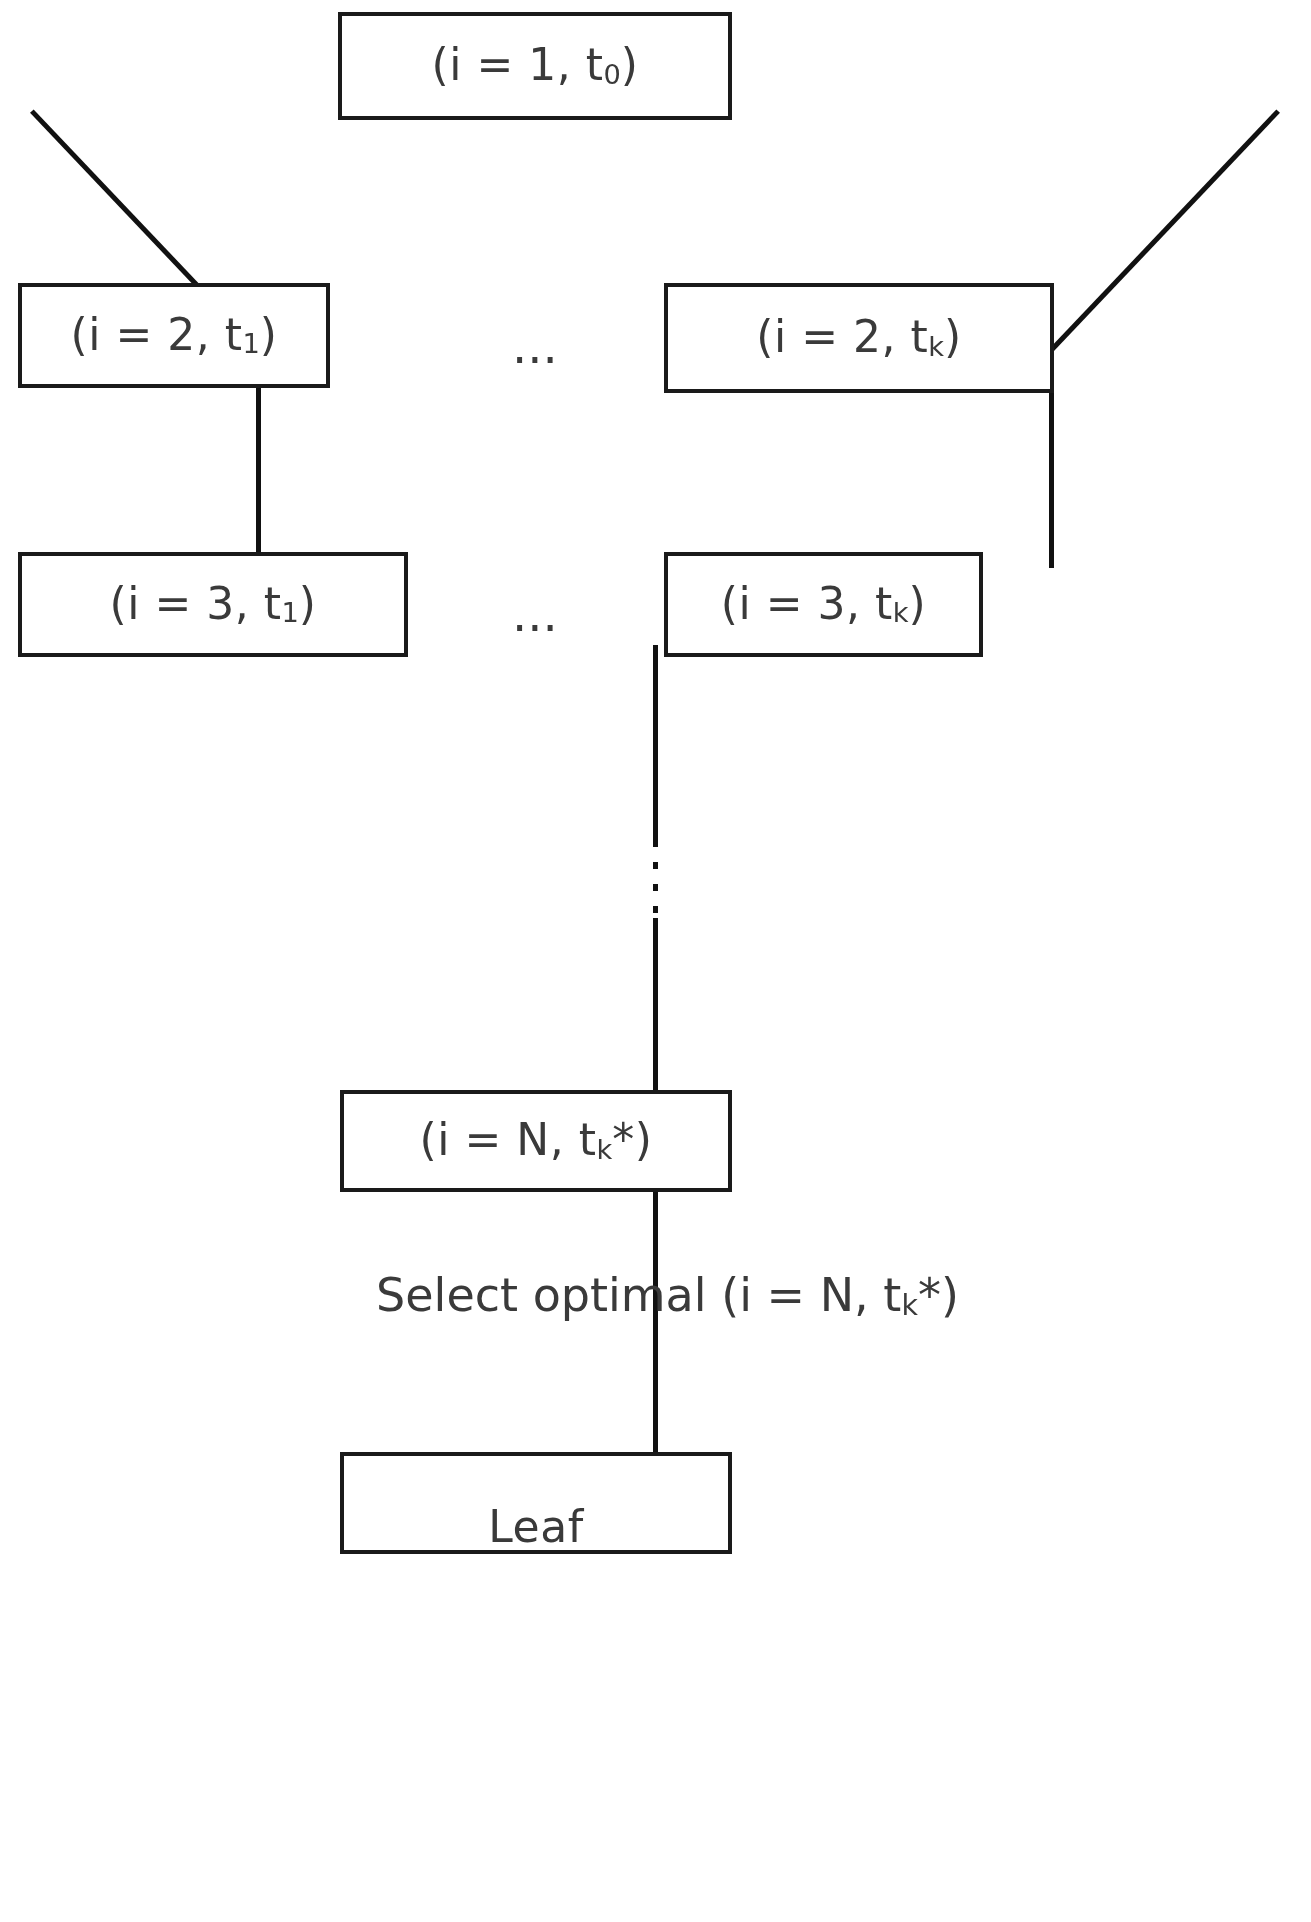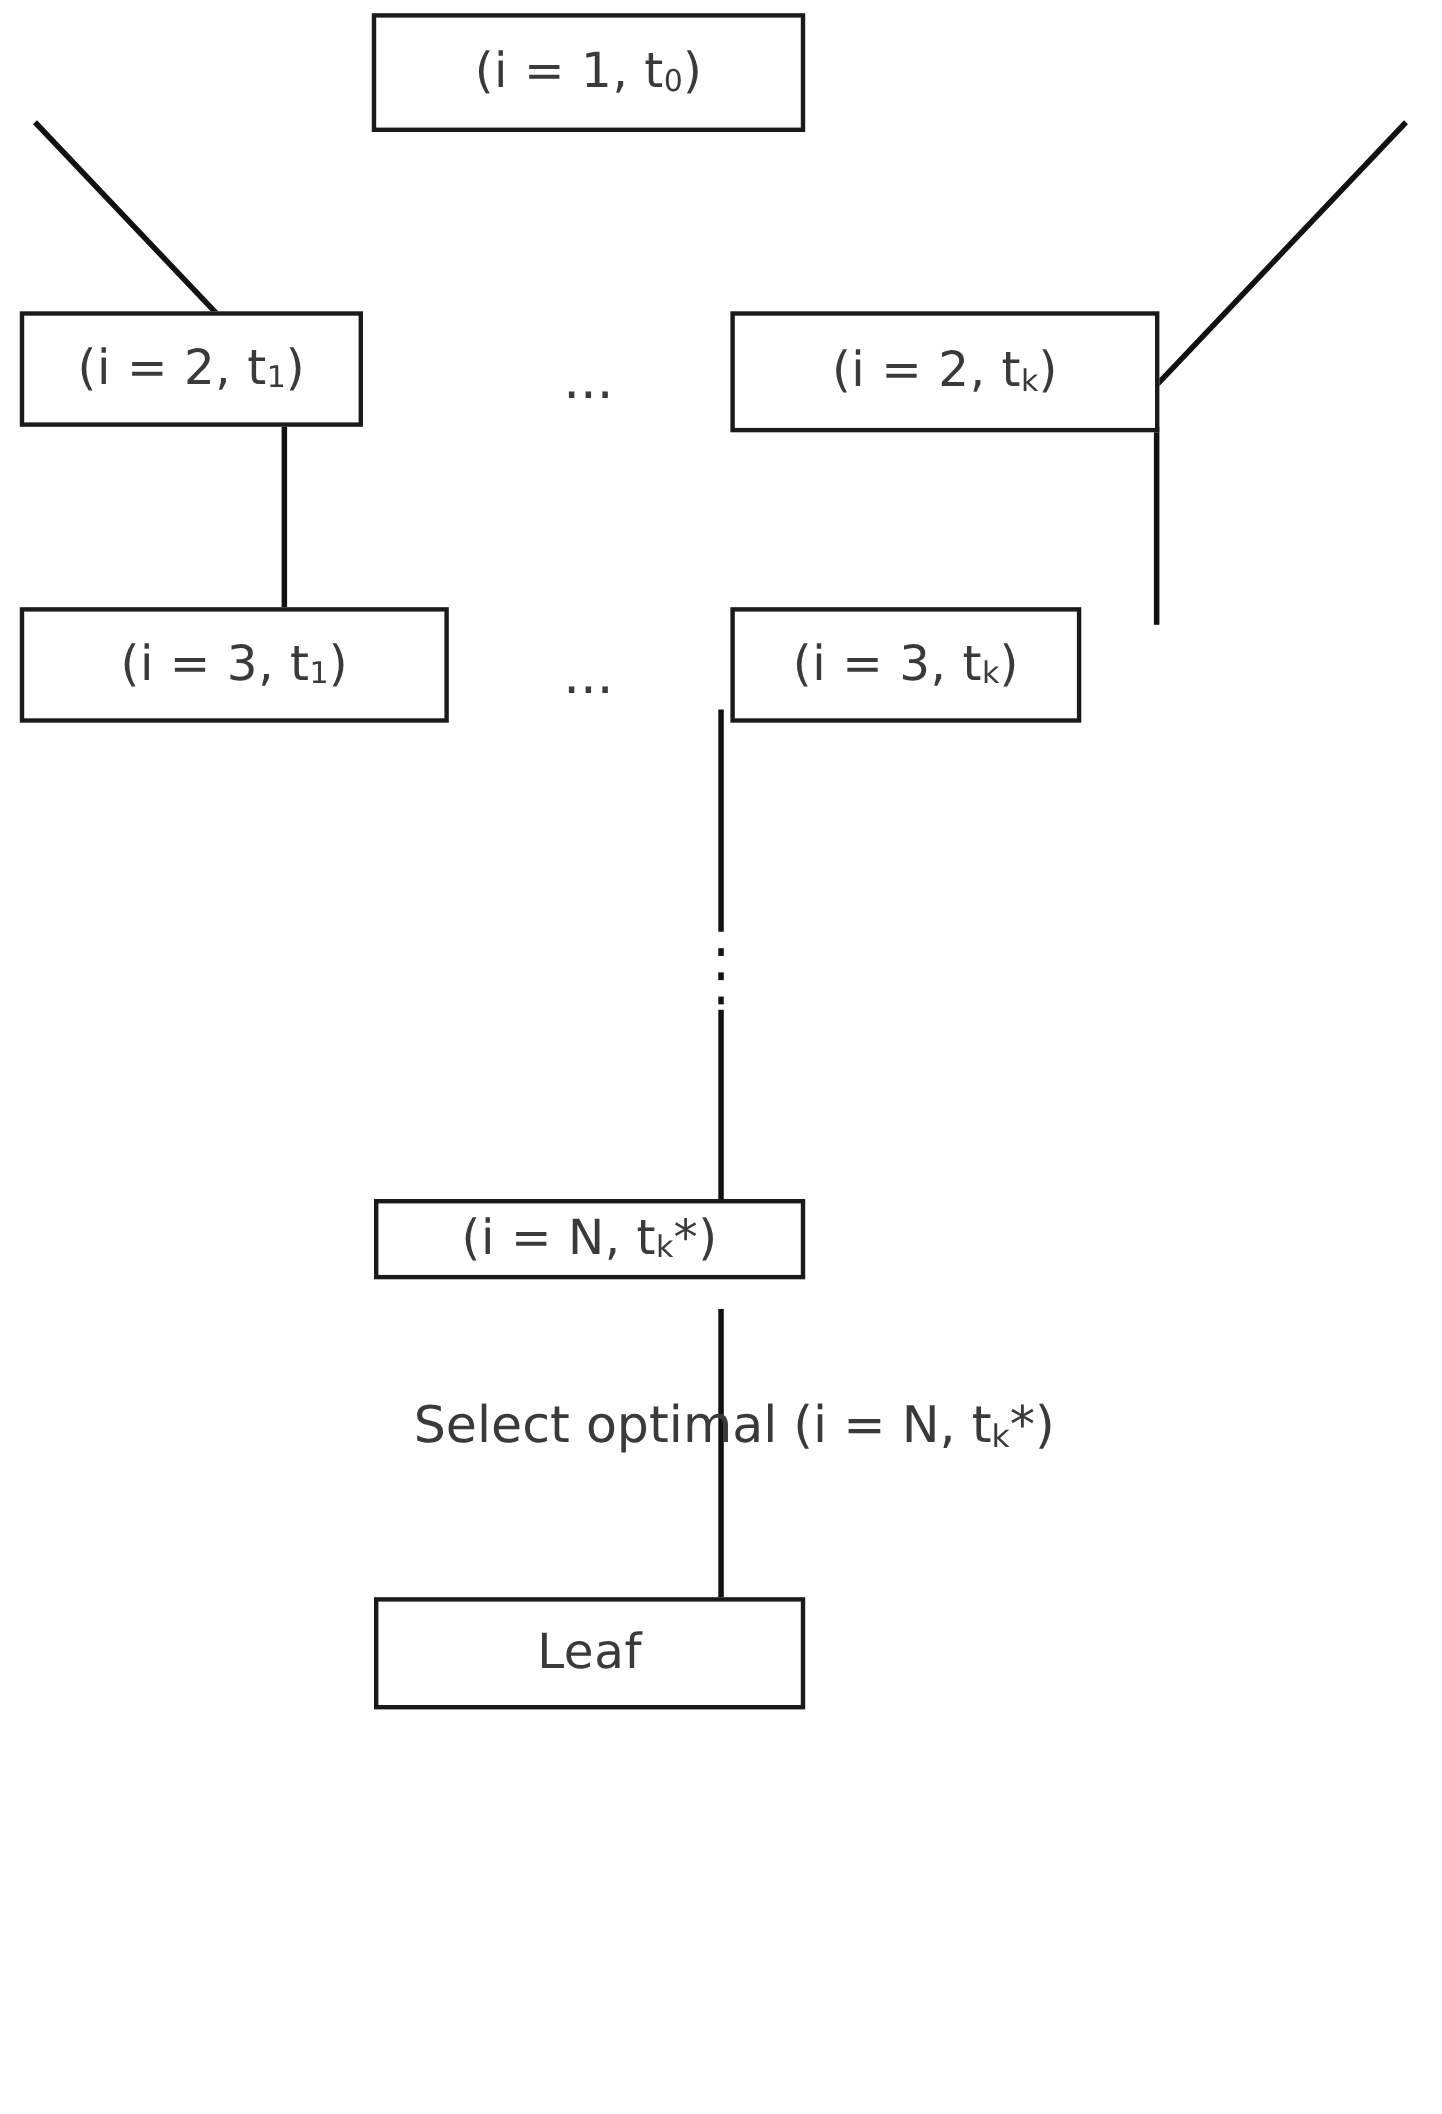--- a/index.html
+++ b/index.html
@@ -126,25 +126,25 @@
   <div class="node" style="left:18px; top:552px; width:390px; height:105px;">
     <span class="lbl"><span>(i = 3, t</span><sub>1</sub><span>)</span></span>
   </div>
 
   <div class="node" style="left:664px; top:552px; width:319px; height:105px;">
     <span class="lbl"><span>(i = 3, t</span><sub>k</sub><span>)</span></span>
   </div>
 
   <div class="ellipsis" style="left:512px; top:590px;">...</div>
 
-  <div class="node" style="left:340px; top:1090px; width:392px; height:73px;">
+  <div class="node" style="left:340px; top:1090px; width:392px; height:102px;">
     <span class="lbl"><span>(i = N, t</span><sub>k</sub><span>*)</span></span>
   </div>
 
   <div class="caption" style="left:0px; top:1272px; width:1311px;margin-left:12px;">
     <span><span>Select optimal (i = N, t</span><sub>k</sub><span>*)</span></span>
   </div>
 
-  <div class="node" style="left:340px; top:1452px; width:392px; height:102px;">
+  <div class="node" style="left:340px; top:1452px; width:392px; height:102px;align-items:flex-end;">
     <span class="lbl">Leaf</span>
   </div>
 
 </div>
 
 </body></html>

